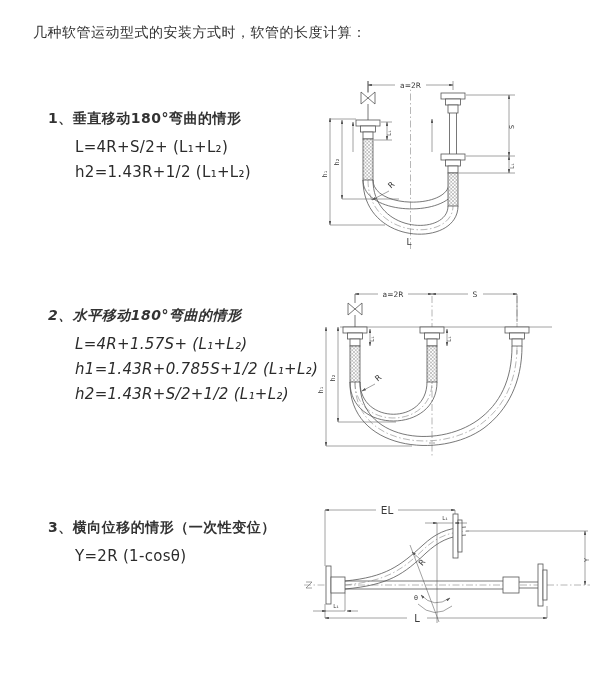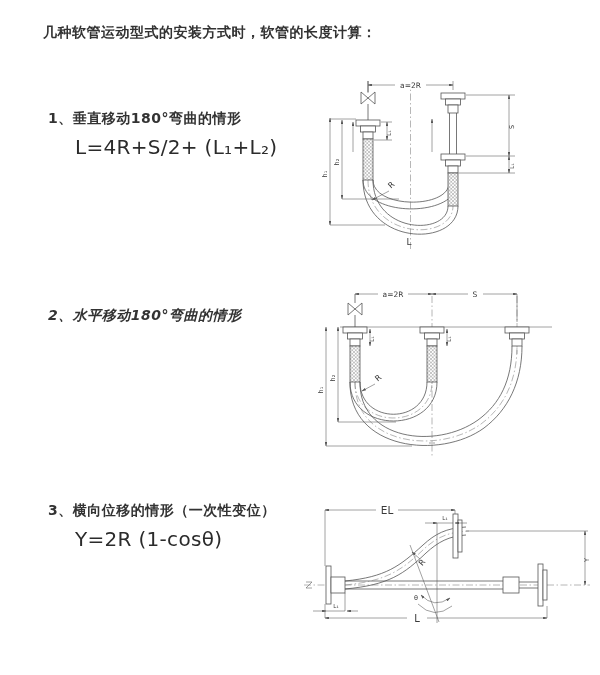--- a/index.html
+++ b/index.html
@@ -1,48 +1,54 @@
 <!DOCTYPE html>
 <html><head>
 <meta charset="utf-8">
 <style>
   html,body{margin:0;padding:0;background:#eee;}
   #page{position:relative;width:600px;height:675px;background:#ffffff;overflow:hidden;
         font-family:"DejaVu Sans","Liberation Sans",sans-serif;color:#2b2b2b;}
-  .title{position:absolute;left:43px;top:24px;font-size:14px;font-weight:bold;color:#333;letter-spacing:.5px;}
+  .title{position:absolute;left:33px;top:24px;font-size:14px;font-weight:normal;color:#333;letter-spacing:.5px;}
   .section{position:absolute;left:48px;}
   .sec-heading{font-size:14px;font-weight:bold;color:#333;line-height:20px;letter-spacing:.5px;}
   .formulas{margin:7px 0 0 27px;}
-  .formula{font-size:20px;line-height:25px;color:#2b2b2b;letter-spacing:.3px;white-space:pre;}
-  #sec1{top:108px;} #sec2{top:305px;font-style:italic;} #sec3{top:500px;}
+  .formula{font-size:15px;line-height:25px;color:#2b2b2b;letter-spacing:.3px;white-space:pre;}
+  #sec1{top:108px;} #sec2{top:305px;font-style:italic;} #sec3{top:517px;}
   .diag{position:absolute;}
   #d1{left:313px;top:68px;} #d2{left:312px;top:282px;} #d3{left:298px;top:498px;}
   svg .ln{stroke:#555;stroke-width:.8;fill:none;}
   svg .thin{stroke:#555;stroke-width:.55;fill:none;}
   svg .cl{stroke:#7a7a7a;stroke-width:.55;fill:none;stroke-dasharray:7 2.5 1.5 2.5;}
   svg .fl{fill:#fff;stroke:#555;stroke-width:.8;}
   svg text{fill:#3a3a3a;font-family:"DejaVu Sans",sans-serif;}
   svg .lbl{font-size:7.5px;} svg .lblxs{font-size:5.5px;} svg .lbls{font-size:6.5px;}
 </style>
 </head>
 <body>
 
 <div id="page">
 
   <div class="title">几种软管运动型式的安装方式时，软管的长度计算：</div>
 
   <div class="section" id="sec1">
     <div class="sec-heading">1、垂直移动180°弯曲的情形</div>
     <div class="formulas">
       <div class="formula">L=4R+S/2+ (L₁+L₂)</div>
+      <div class="formula">h2=1.43R+1/2 (L₁+L₂)</div>
     </div>
   </div>
 
   <div class="section" id="sec2">
     <div class="sec-heading">2、水平移动180°弯曲的情形</div>
+    <div class="formulas">
+      <div class="formula">L=4R+1.57S+ (L₁+L₂)</div>
+      <div class="formula">h1=1.43R+0.785S+1/2 (L₁+L₂)</div>
+      <div class="formula">h2=1.43R+S/2+1/2 (L₁+L₂)</div>
+    </div>
   </div>
 
   <div class="section" id="sec3">
     <div class="sec-heading">3、横向位移的情形（一次性变位）</div>
     <div class="formulas">
       <div class="formula">Y=2R (1-cosθ)</div>
     </div>
   </div>
 
   <svg id="d1" class="diag" width="220" height="192" viewBox="0 0 220 192">

